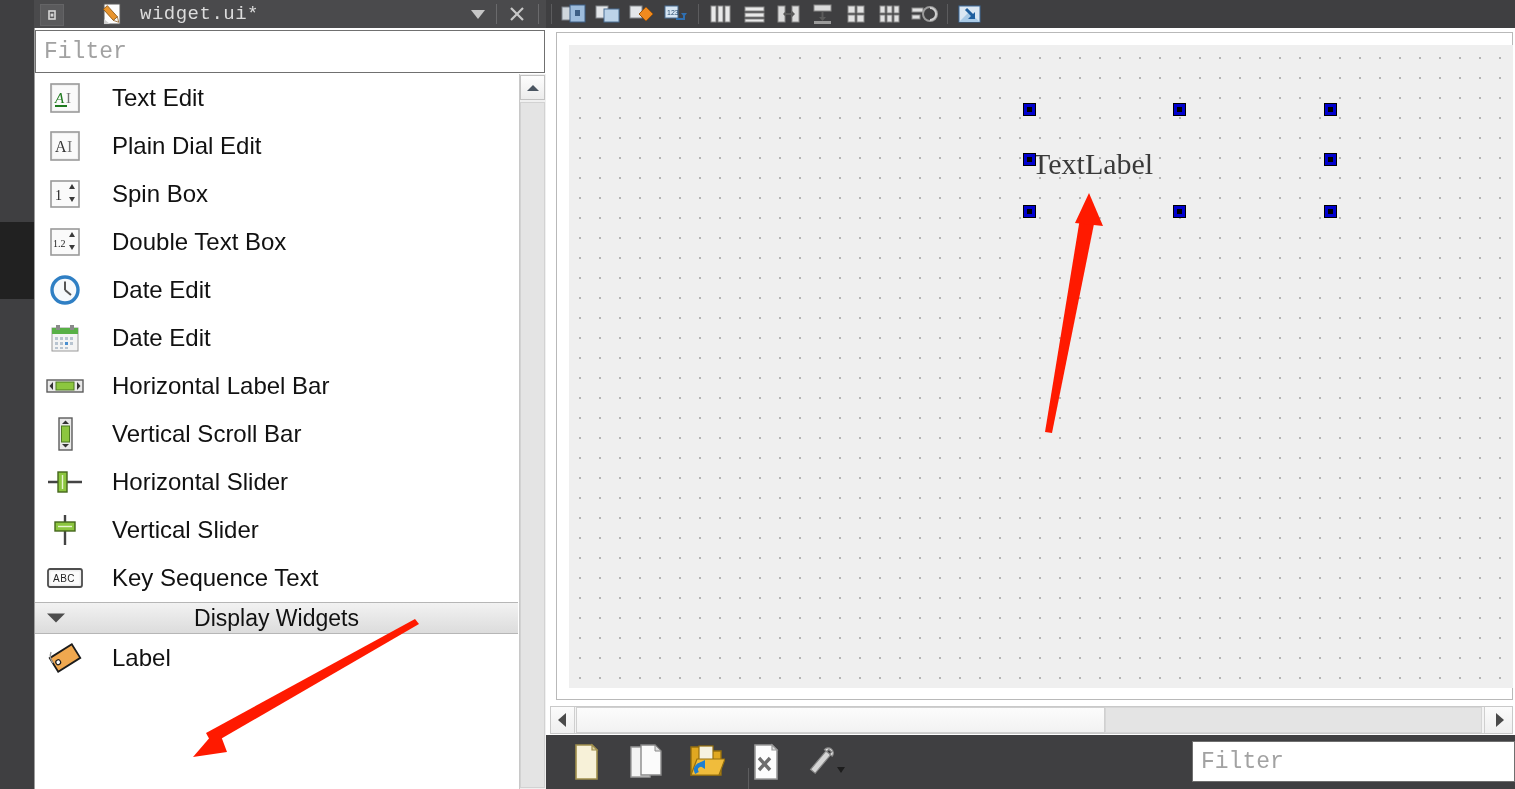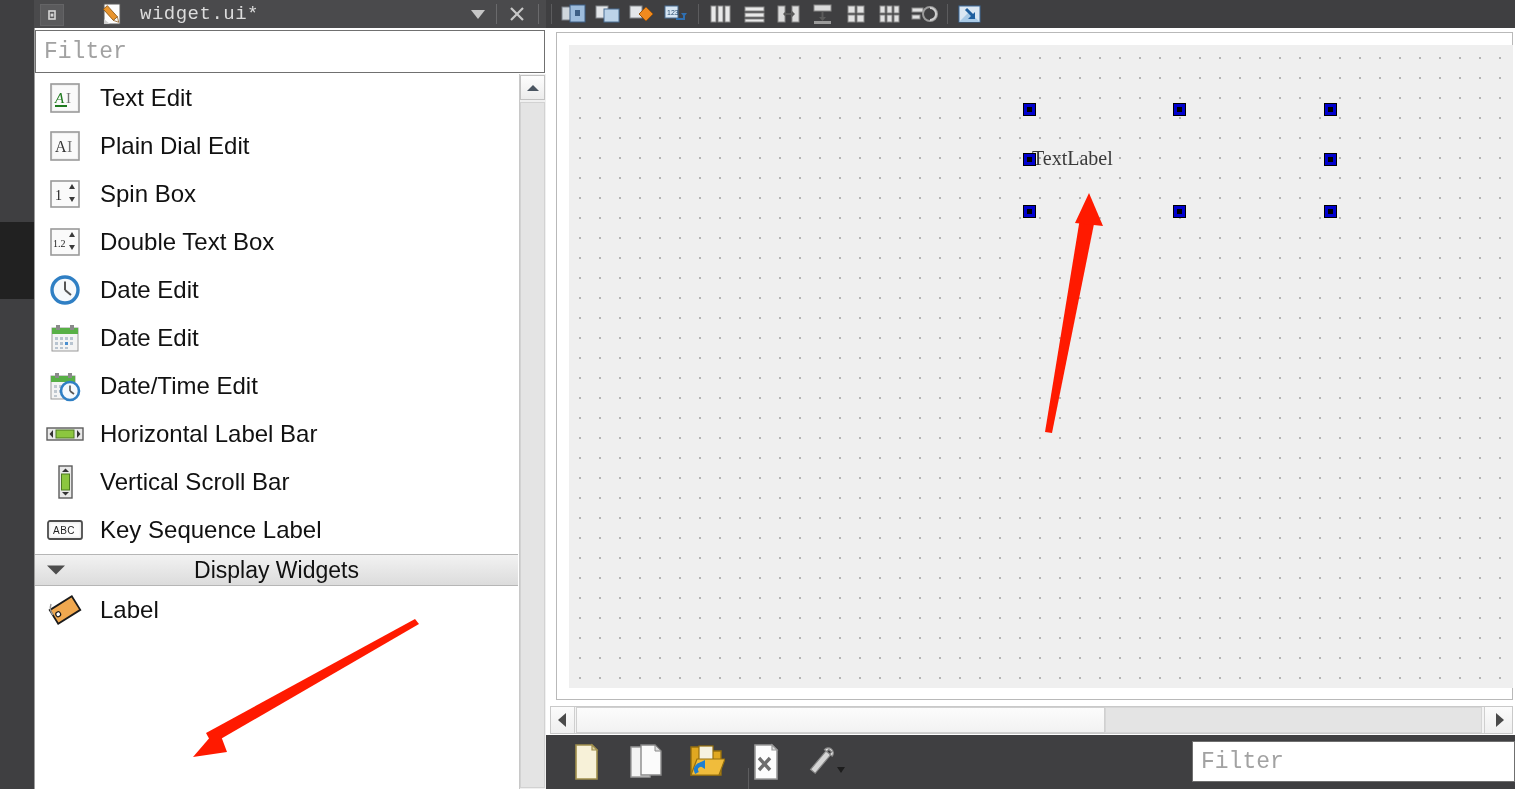--- a/index.html
+++ b/index.html
@@ -39,42 +39,42 @@
   
   #widgetbox{left:34px;top:28px;width:512px;height:761px;background:#ffffff;border-left:1px solid #9d9d9d;}
   #filter-top{left:35px;top:30px;width:510px;height:43px;background:#ffffff;border:1px solid #707070;
      box-sizing:border-box;}
   #filter-top-text{left:44px;top:38px;height:28px;line-height:28px;color:#a2a2a2;
      font-family:"Liberation Mono", monospace;font-size:23px;}
 
   #wlist{left:35px;top:74px;width:483px;height:715px;background:#fff;overflow:hidden;}
   .wrow{height:48px;display:flex;align-items:center;padding-left:5px;box-sizing:border-box;background:#fff;}
   .wrow .wicon{width:50px;height:40px;display:flex;align-items:center;justify-content:center;flex:none;}
-  .wrow .wlabel{font-size:24px;color:#111;margin-left:10px;white-space:nowrap;}
+  .wrow .wlabel{font-size:24px;color:#111;margin-left:22px;white-space:nowrap;}
   .cathdr{height:30px;background:linear-gradient(#f2f2f2,#dcdcdc);border-top:1px solid #b6b6b6;
      border-bottom:1px solid #b6b6b6;display:flex;align-items:center;position:relative;}
   .cathdr .arrow{position:absolute;left:12px;top:50%;transform:translateY(-50%);
      width:0;height:0;border-left:9px solid transparent;border-right:9px solid transparent;border-top:9px solid #4d4d4d;}
   .cathdr .cname{width:100%;text-align:center;font-size:23px;color:#111;}
 
   
   #wl-scroll{left:519px;top:74px;width:27px;height:715px;background:#f0f0f0;border-left:1px solid #c8c8c8;}
   #wl-up{left:520px;top:75px;width:25px;height:25px;background:linear-gradient(#fdfdfd,#ececec);
      border:1px solid #c2c2c2;box-sizing:border-box;display:flex;align-items:center;justify-content:center;}
   #wl-track{left:520px;top:102px;width:25px;height:686px;background:#e4e4e4;border:1px solid #d2d2d2;box-sizing:border-box;}
 
   
   #canvas-area{left:546px;top:28px;width:969px;height:761px;background:#ffffff;}
   #canvas-border{left:556px;top:32px;width:957px;height:668px;background:#ffffff;border:1px solid #b9b9b9;box-sizing:border-box;}
   #form{left:569px;top:45px;width:944px;height:643px;background:#efefef;
      background-image:radial-gradient(#b4b4b4 1px, transparent 1.2px);
      background-size:20px 20px;background-position:1px 3px;}
   .handle{width:13px;height:13px;background:#0000cf;border:1px solid #000;box-sizing:border-box;}
   .handle i{display:block;width:5px;height:5px;background:#000;margin:3px auto;}
-  #textlabel{font-family:"Liberation Serif", serif;font-size:20px;color:#3a3a3a;white-space:nowrap;}
+  #textlabel{font-family:"Liberation Serif", serif;font-size:30px;color:#3a3a3a;white-space:nowrap;}
 
   
   #hs{left:550px;top:706px;width:963px;height:28px;background:#f4f4f4;border:1px solid #c9c9c9;box-sizing:border-box;}
   #hs-left{left:551px;top:707px;width:24px;height:26px;background:linear-gradient(#fbfbfb,#efefef);
      display:flex;align-items:center;justify-content:center;border-right:1px solid #cfcfcf;box-sizing:border-box;}
   #hs-thumb{left:576px;top:707px;width:529px;height:26px;background:linear-gradient(#fcfcfc,#f2f2f2);
      border:1px solid #d0d0d0;box-sizing:border-box;}
   #hs-track{left:1105px;top:707px;width:377px;height:26px;background:#e4e4e4;border:1px solid #d6d6d6;box-sizing:border-box;}
   #hs-right{left:1484px;top:707px;width:28px;height:26px;background:linear-gradient(#fbfbfb,#efefef);
      display:flex;align-items:center;justify-content:center;border-left:1px solid #cfcfcf;box-sizing:border-box;}
@@ -323,41 +323,20 @@
           <rect x="8" y="26" width="3" height="2"></rect>
             <rect x="13" y="26" width="3" height="2"></rect>
           <rect x="18" y="26" width="3" height="2"></rect>
         </g>
         <rect x="18" y="21" width="3" height="3" fill="#4a8fd0"></rect>
       </svg>
     </span>
     <span class="wlabel">Date Edit</span>
   </div>
 
-  <div class="wrow">
-    <span class="wicon">
-      <svg width="36" height="34" viewBox="0 0 36 34">
-        <rect x="4" y="7" width="24" height="23" fill="#f4f4f4" stroke="#9a9a9a"></rect>
-        <rect x="4" y="7" width="24" height="6" fill="#58b046"></rect>
-        <rect x="8" y="4" width="4" height="5" fill="#8a8a8a"></rect>
-        <rect x="21" y="4" width="4" height="5" fill="#8a8a8a"></rect>
-        <g fill="#c0c8d0">
-          <rect x="7" y="16" width="3" height="3"></rect>
-            <rect x="12" y="16" width="3" height="3"></rect>
-          <rect x="7" y="21" width="3" height="3"></rect>
-            <rect x="12" y="21" width="3" height="3"></rect>
-          <rect x="7" y="26" width="3" height="2"></rect>
-        </g>
-        <circle cx="23" cy="22" r="9" fill="#f4f9fd" stroke="#2f7fc4" stroke-width="2.6"></circle>
-        <line x1="23" y1="22" x2="23" y2="16.5" stroke="#555" stroke-width="1.6"></line>
-        <line x1="23" y1="22" x2="27" y2="25" stroke="#555" stroke-width="1.6"></line>
-      </svg>
-    </span>
-    <span class="wlabel">Date/Time Edit</span>
-  </div>
 
 
   <div class="wrow">
     <span class="wicon">
       <svg width="40" height="34" viewBox="0 0 40 34">
         <rect x="2" y="11" width="36" height="12" fill="#e9e9e9" stroke="#5c5c5c" stroke-width="1.4"></rect>
         <polygon points="8,13 8,21 4.5,17" fill="#333"></polygon>
         <polygon points="32,13 32,21 35.5,17" fill="#333"></polygon>
         <rect x="11" y="13" width="18" height="8" fill="#8cc63f" stroke="#4d7a20"></rect>
       </svg>
@@ -370,31 +349,51 @@
       <svg width="36" height="36" viewBox="0 0 36 36">
         <rect x="12" y="2" width="13" height="32" fill="#e9e9e9" stroke="#5c5c5c" stroke-width="1.4"></rect>
         <polygon points="15,8 22,8 18.5,4.5" fill="#333"></polygon>
         <polygon points="15,28 22,28 18.5,31.5" fill="#333"></polygon>
         <rect x="14.5" y="10" width="8" height="16" fill="#8cc63f" stroke="#4d7a20"></rect>
       </svg>
     </span>
     <span class="wlabel">Vertical Scroll Bar</span>
   </div>
 
-
+  <div class="wrow">
+    <span class="wicon">
+      <svg width="40" height="34" viewBox="0 0 40 34">
+        <line x1="3" y1="17" x2="37" y2="17" stroke="#444" stroke-width="2.4"></line>
+        <rect x="13" y="7" width="9" height="20" fill="#8cc63f" stroke="#44661c" stroke-width="1.4"></rect>
+        <line x1="17.5" y1="10" x2="17.5" y2="24" stroke="#e8f5d0" stroke-width="1.4"></line>
+      </svg>
+    </span>
+    <span class="wlabel">Horizontal Slider</span>
+  </div>
+
+  <div class="wrow">
+    <span class="wicon">
+      <svg width="36" height="36" viewBox="0 0 36 36">
+        <line x1="18" y1="3" x2="18" y2="33" stroke="#444" stroke-width="2.4"></line>
+        <rect x="8" y="10" width="20" height="9" fill="#8cc63f" stroke="#44661c" stroke-width="1.4"></rect>
+        <line x1="11" y1="14.5" x2="25" y2="14.5" stroke="#e8f5d0" stroke-width="1.4"></line>
+      </svg>
+    </span>
+    <span class="wlabel">Vertical Slider</span>
+  </div>
 
   <div class="wrow">
     <span class="wicon">
       <svg width="40" height="30" viewBox="0 0 40 30">
         <rect x="3" y="6" width="34" height="18" rx="2" fill="#efefef" stroke="#4d4d4d" stroke-width="1.8"></rect>
         <rect x="5.5" y="8.5" width="29" height="13" fill="#fbfbfb"></rect>
         <text x="8" y="19" font-size="10" fill="#222" font-family="Liberation Sans" letter-spacing="0.5">ABC</text>
       </svg>
     </span>
-    <span class="wlabel">Key Sequence Label</span>
+    <span class="wlabel">Key Sequence Text</span>
   </div>
 
   <div class="cathdr">
     <span class="arrow"></span>
     <span class="cname">Display Widgets</span>
   </div>
 
   <div class="wrow">
     <span class="wicon">
       <svg width="40" height="36" viewBox="0 0 40 36">

